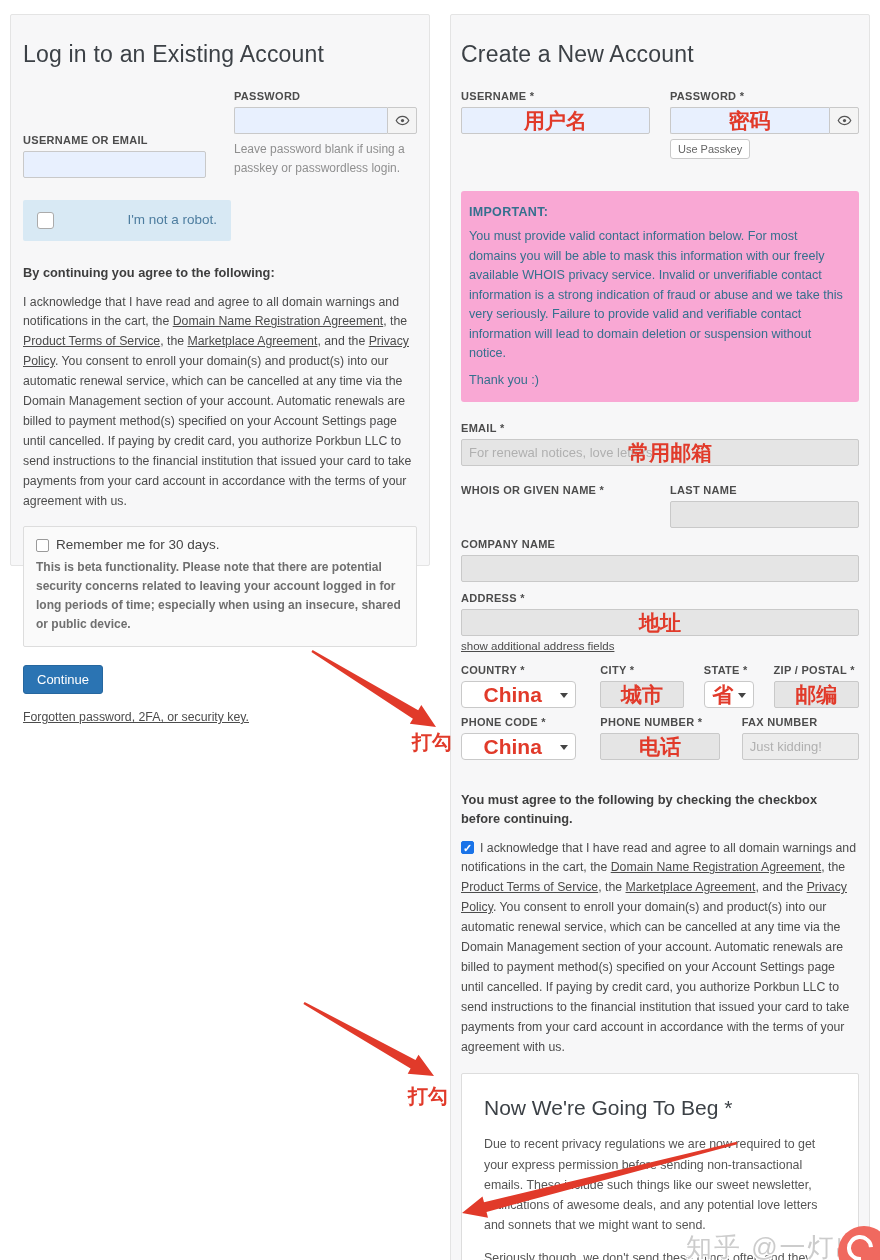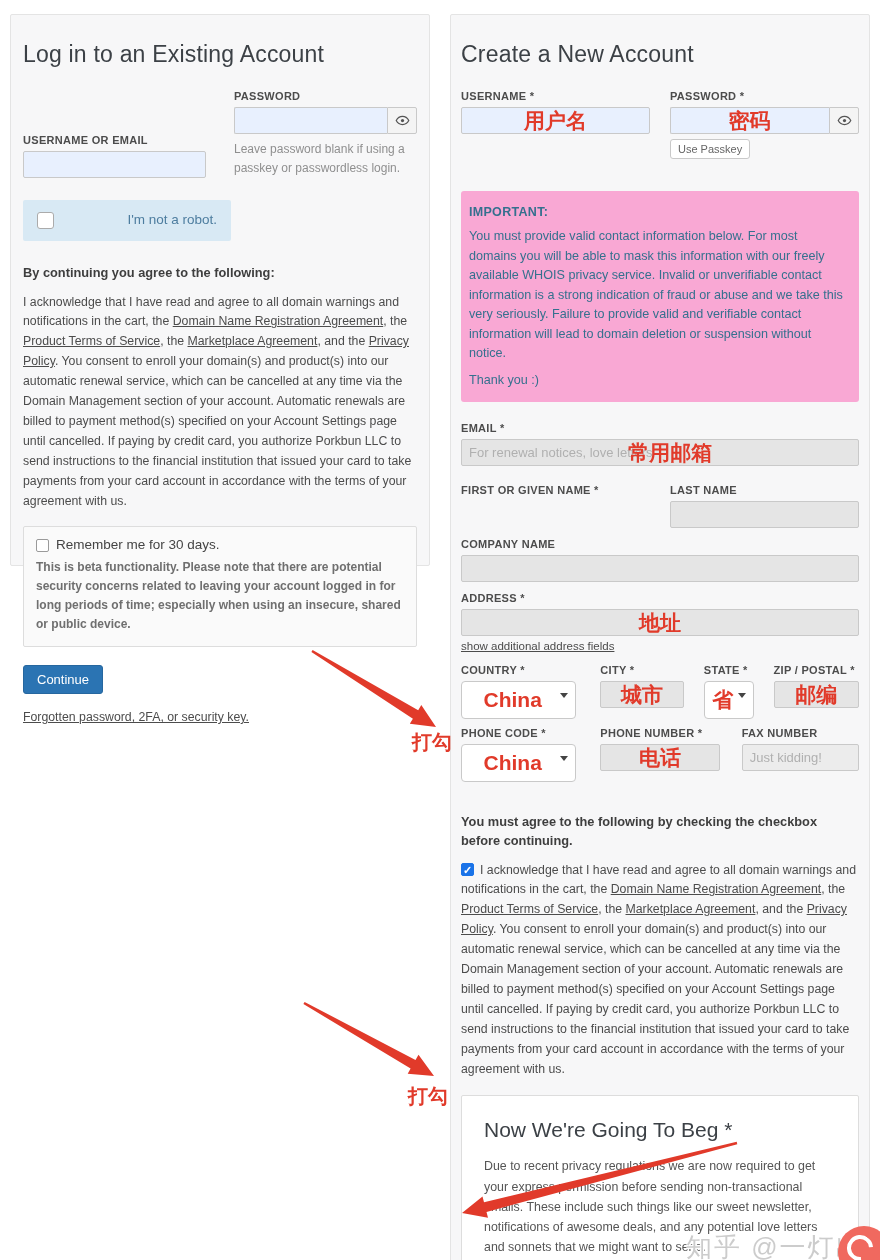--- a/index.html
+++ b/index.html
@@ -52,21 +52,21 @@
 
   .passkey-btn { display:inline-block; margin-top:5px; background:#fff; border:1px solid #c9c9c9; border-radius:3px;
                  font-size:11px; color:#666; padding:3px 7px; cursor:pointer; }
 
   .important-box { background:#f9a8d4; border-radius:3px; margin-top:32px; padding:14px 16px 12px 8px; }
   .important-box h4 { font-size:12.5px; font-weight:700; color:#35708e; margin-bottom:8px; letter-spacing:.3px; }
   .important-box p { font-size:12.6px; color:#35708e; line-height:1.55; }
   .important-box .thanks { margin-top:7px; }
 
   .grp { margin-top:14px; }
-  .sel { position:relative; height:38px; border:1px solid #c9c9c9; background:#fff; border-radius:4px; cursor:pointer; }
+  .sel { position:relative; height:27px; border:1px solid #c9c9c9; background:#fff; border-radius:4px; cursor:pointer; }
   .sel .caret { position:absolute; right:7px; top:11px; width:0; height:0;
                 border-left:4px solid transparent; border-right:4px solid transparent; border-top:5px solid #444; }
   .flexrow { display:flex; }
 
   .cn-note { position:absolute; inset:0; display:flex; align-items:center; justify-content:center;
              color:#e13a2a; font-weight:700; font-size:21px; pointer-events:none; white-space:nowrap; }
   .cn-note.left-pad { justify-content:flex-start; padding-left:42%; }
   .cn-note.sel-note { padding-right:12px; }
 
   .link-sm { font-size:11.5px; color:#4c4c4c; text-decoration:underline; cursor:pointer; display:inline-block; margin-top:4px; }
@@ -185,21 +185,21 @@
     <div class="grp" style="margin-top:20px;">
       <span class="lbl">EMAIL *</span>
       <div class="fldwrap">
         <input class="inp" type="text" placeholder="For renewal notices, love letters" style="">
         <span class="cn-note left-pad">常用邮箱</span>
       </div>
     </div>
 
     <div class="row2 grp" style="margin-top:18px;">
       <div class="col">
-        <span class="lbl">FIRST OR GIVEN NAME *</span>
+        <span class="lbl">WHOIS OR GIVEN NAME *</span>
       </div>
       <div class="col">
         <span class="lbl">LAST NAME</span>
         <input class="inp" type="text" style="">
       </div>
     </div>
 
     <div class="grp" style="margin-top:10px;">
       <span class="lbl">COMPANY NAME</span>
       <input class="inp" type="text" style="">

